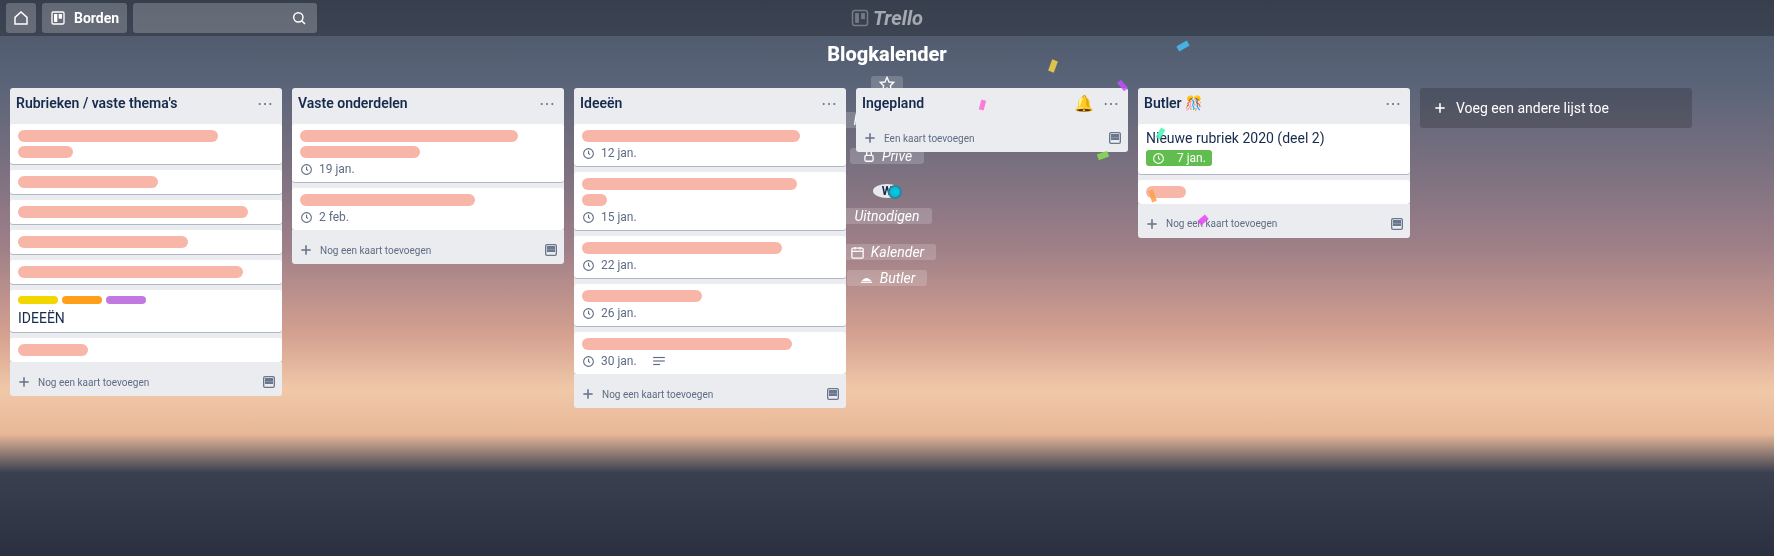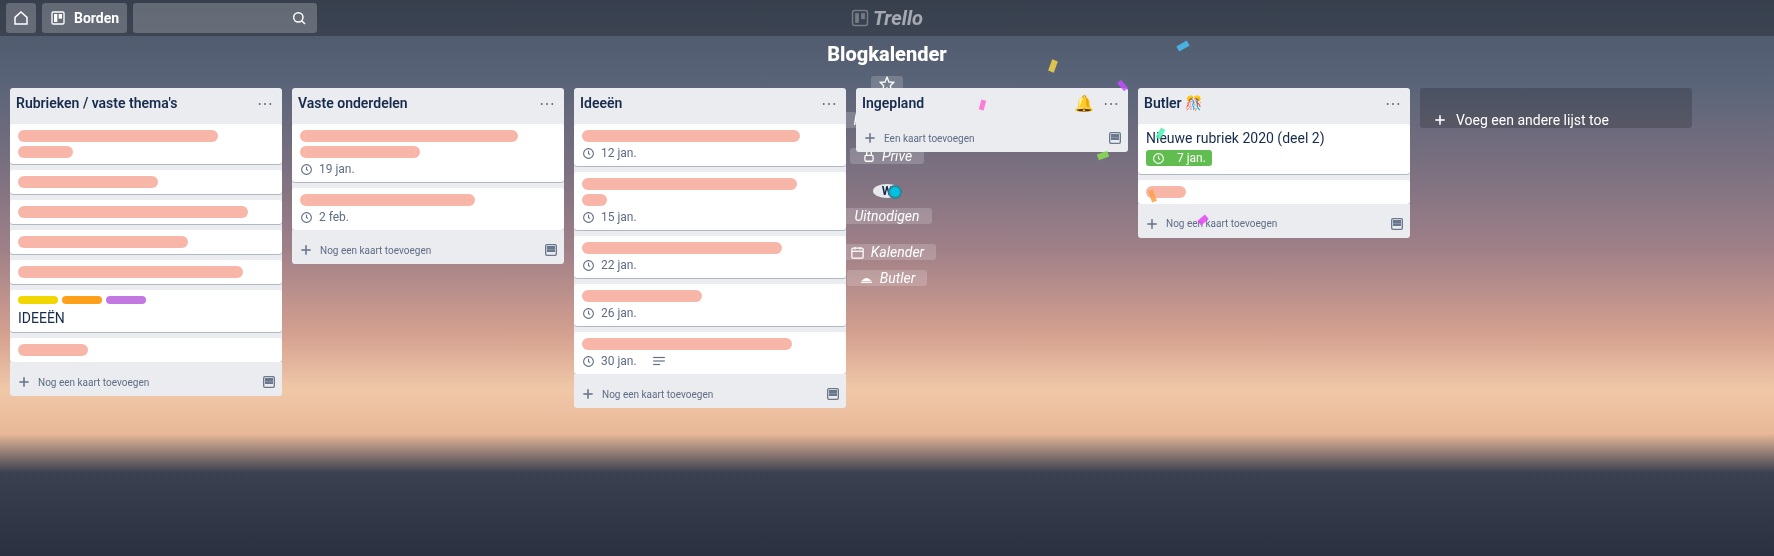--- a/index.html
+++ b/index.html
@@ -125,21 +125,21 @@
 
 .due-badge {
   display:inline-flex; align-items:center; gap:12px;
   background:#61bd4f; color:#fff;
   border-radius:3px; padding: 1px 6px; font-size:12px;
 }
 .addlist {
   width: 272px; flex:0 0 272px; height:40px;
   background: rgba(0,0,0,0.18);
   border-radius:3px; color:#fff;
-  display:flex; align-items:flex-end; gap:8px;
+  display:flex; align-items:center; gap:8px;
   padding: 0 12px; font-size:14px; cursor:pointer;
 }
 svg { display:block; }
 .desc-icon { width:14px; height:10px; }
 </style>
 </head>
 <body>
 
 <div class="confetti c1"></div>
 <div class="confetti c2"></div>

